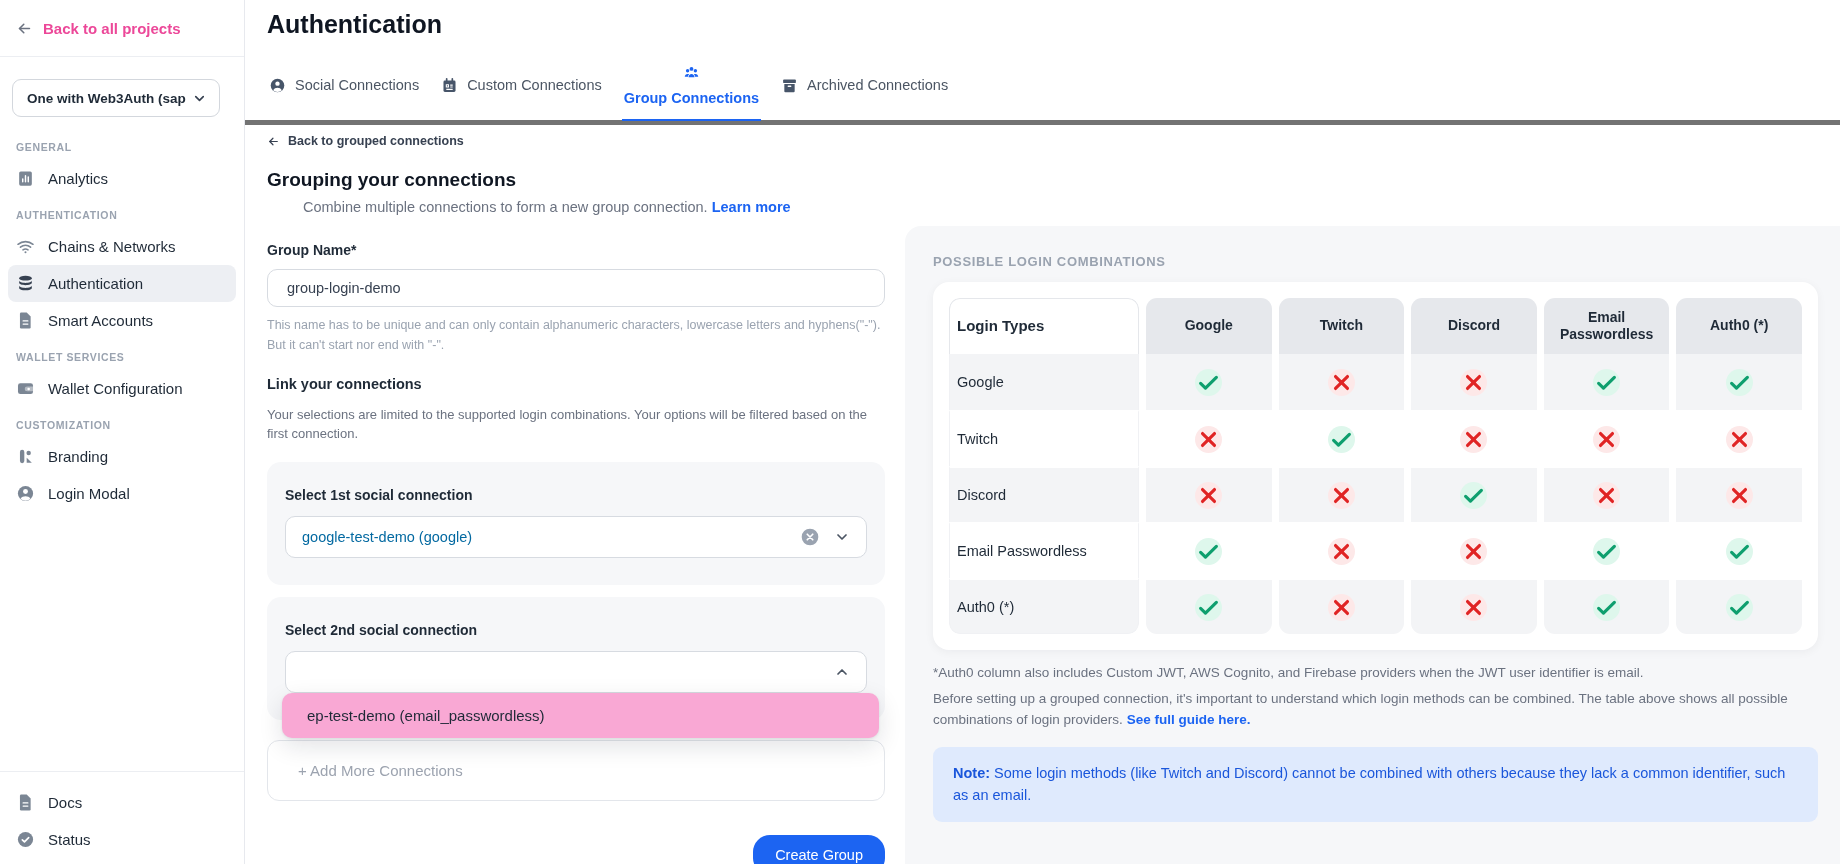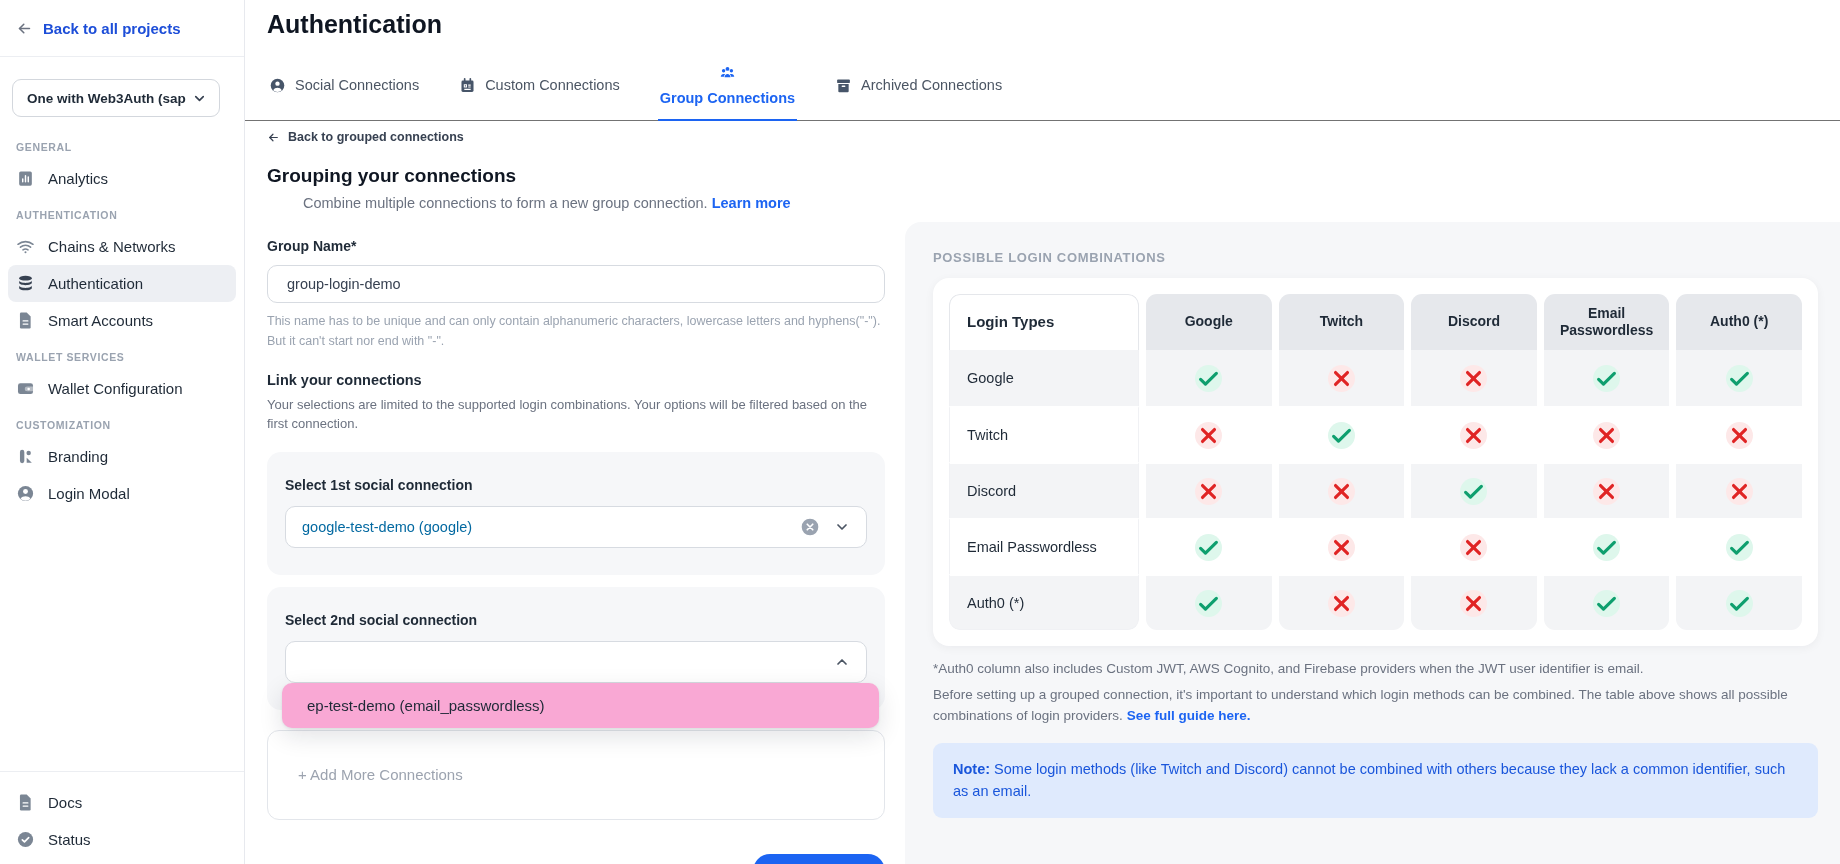--- a/index.html
+++ b/index.html
@@ -4,43 +4,43 @@
 <style>
   * { margin:0; padding:0; box-sizing:border-box; }
   html,body { width:1840px; height:864px; overflow:hidden; background:#fff;
     font-family:"Liberation Sans", sans-serif; color:#111827; }
   .app { position:relative; width:1840px; height:864px; }
 
   
   .sidebar { position:absolute; left:0; top:0; width:245px; height:100%;
     background:#fff; border-right:1px solid #e7e9ee; }
   .back-row { display:flex; align-items:center; gap:10px; height:57px; padding:0 16px;
-    border-bottom:1px solid #eceef2; font-size:15px; font-weight:700; color:#1d4ed8; cursor:pointer; }
+    border-bottom:1px solid #eceef2; font-size:15px; font-weight:700; color:#ec4899; cursor:pointer; }
   .back-row .ic { width:17px; height:17px; color:#6b7280; }
   .project-select { margin:22px 12px 0; width:208px; height:38px; background:#fff;
     border:1px solid #d3d7dd; border-radius:9px; display:flex; align-items:center;
     justify-content:space-between; padding:0 12px 0 14px; font-size:13.5px; font-weight:600;
     color:#1f2a37; cursor:pointer; overflow:hidden; white-space:nowrap; }
   .project-select .ic { width:15px; height:15px; color:#374151; flex:0 0 auto; }
   .project-select .txt { overflow:hidden; text-overflow:clip; white-space:nowrap; }
   .nav { margin-top:12px; }
   .nav-section-label { padding:12px 16px 7px; font-size:10.5px; font-weight:700;
     letter-spacing:.06em; color:#9aa3b0; }
   .nav-item { display:flex; align-items:center; gap:13px; margin:0 8px; padding:9px 8px;
     border-radius:8px; font-size:15px; font-weight:500; color:#1f2a37; cursor:pointer; }
   .nav-item .ic { width:19px; height:19px; color:#7b8694; flex:0 0 auto; }
   .nav-item.active { background:#edeff3; }
   .nav-item.active .ic { color:#374151; }
   .sb-footer { position:absolute; left:0; right:0; bottom:6px; border-top:1px solid #eceef2; padding-top:12px; }
 
   
   .main { position:absolute; left:245px; top:0; right:0; bottom:0; background:#fff; }
   .page-title { margin:10px 0 0 22px; font-size:25px; font-weight:700; color:#0f1622; }
-  .tabs { display:flex; gap:36px; margin-top:15px; padding-left:22px;
-    border-bottom:1px solid #737373; }
+  .tabs { display:flex; gap:18px; margin-top:15px; padding-left:22px;
+    border-bottom:5px solid #737373; }
   .tab { display:flex; align-items:center; gap:9px; padding:10px 2px 13px;
     font-size:14.5px; font-weight:500; color:#4b5563; cursor:pointer;
     border-bottom:2px solid transparent; margin-bottom:-1px; }
   .tab .ic { width:17px; height:17px; color:#475569; }
   .tab.active { color:var(--accent); border-bottom-color:var(--accent); font-weight:700;flex-direction:column; }
   .tab.active .ic { color:var(--accent); }
 
   .content { position:relative; height:759px; }
 
   
@@ -50,55 +50,55 @@
   .back-link .ic { width:13px; height:13px; color:#374151; }
   .h2 { margin-top:21px; font-size:19px; font-weight:700; color:#0f1622; }
   .subtext { margin-top:8px; font-size:14.5px; color:#6b7280;margin-left:36px; }
   .link { color:var(--accent); font-weight:600; cursor:pointer; }
   .field-label { margin-top:27px; font-size:14px; font-weight:700; color:#1f2a37; }
   .text-input { margin-top:11px; width:100%; height:38px; border:1px solid #d7dbe1;
     border-radius:10px; padding:0 19px; font-size:14.5px; color:#374151; background:#fff;
     font-family:"Liberation Sans", sans-serif; outline:none; }
   .helper { margin-top:8px; font-size:12.5px; line-height:1.6; color:#9aa3b0; }
   .link-heading { margin-top:21px; font-size:14.5px; font-weight:700; color:#1f2a37; }
-  .link-desc { margin-top:8px; font-size:13px; line-height:1.45; color:#6b7280; }
+  .link-desc { margin-top:14px; font-size:13px; line-height:1.45; color:#6b7280; }
   .conn-card { margin-top:18px; background:#f6f7f9; border-radius:14px; padding:25px 18px 27px; }
   .conn-card + .conn-card { margin-top:12px; position:relative; }
   .conn-label { font-size:14px; font-weight:700; color:#1f2a37; }
   .select { margin-top:13px; height:42px; background:#fff; border:1px solid #d7dbe1;
     border-radius:10px; display:flex; align-items:center; padding:0 16px; cursor:pointer; }
   .select .placeholder { flex:1; font-size:14.5px; color:#0369a1; }
   .select .clear { width:20px; height:20px; color:#9aa3b0; margin-right:14px; cursor:pointer; }
   .select .ic-chev { width:16px; height:16px; color:#4b5563; }
   .dropdown-panel { position:absolute; left:15px; right:6px; top:96px; background:#f9a8d4;
     border-radius:10px; box-shadow:0 8px 24px rgba(15,23,42,.12), 0 1px 3px rgba(15,23,42,.08);
     z-index:5; overflow:hidden; }
   .dropdown-option { padding:14px 25px; font-size:15px; color:#1f2937; cursor:pointer; }
-  .add-more { margin-top:20px; height:90px; background:#fff; border:1px solid #e3e6eb;
+  .add-more { margin-top:20px; height:61px; background:#fff; border:1px solid #e3e6eb;
     border-radius:12px; display:flex; align-items:center; padding:0 30px; font-size:15px;
     color:#9ca3af; cursor:pointer; }
   .btn-row { margin-top:34px; display:flex; justify-content:flex-end; }
   .btn-primary { height:40px; padding:0 22px; background:var(--accent); color:#fff;
     border:none; border-radius:17px; font-size:14.5px; font-weight:500; cursor:pointer;
     font-family:"Liberation Sans", sans-serif; }
 
   
   .right-panel { position:absolute; left:660px; right:0; top:101px; bottom:-10px;
     background:#f6f7f9; border-radius:16px 0 0 0; padding:28px 22px 0 28px; }
   .combos-title { font-size:13px; font-weight:700; letter-spacing:.05em; color:#9aa3b0; }
   .table-card { margin-top:13px; background:#fff; border-radius:16px; padding:16px;
     box-shadow:0 2px 10px rgba(15,23,42,.05); }
   .combo-table { display:flex; gap:7px; }
   .col { display:flex; flex-direction:column; border-radius:11px; overflow:hidden; }
   .col.first { width:190px; }
   .col:not(.first) { flex:1; }
   .cell { height:56px; display:flex; align-items:center; justify-content:center; }
   .cell.hdr { font-size:14px; font-weight:700; color:#1f2a37; background:#e6e8ec;
     text-align:center; line-height:1.25; padding:0 8px; }
-  .col.first .cell { justify-content:flex-start; padding-left:17px;text-align:right; }
+  .col.first .cell { justify-content:flex-start; padding-left:7px;text-align:right; }
   .col.first .cell.hdr { background:#fff; border:1px solid #e5e7eb; border-bottom:none;
     border-radius:11px 11px 0 0; font-size:15px; }
   .cell.body { font-size:14.5px; color:#1f2a37; }
   .cell.body.odd { background:#f3f4f6; }
   .cell.body.even { background:#fff; }
   .cell.body + .cell.body { border-top:2px solid #fff; }
   .col.first .cell.body { border-left:1px solid #f0f1f4; border-right:1px solid #f0f1f4; }
   .col.first .cell.body:last-child { border-bottom:1px solid #f0f1f4; border-radius:0 0 11px 11px; }
   .mark { width:27px; height:27px; border-radius:50%; display:flex; align-items:center;
     justify-content:center; }

